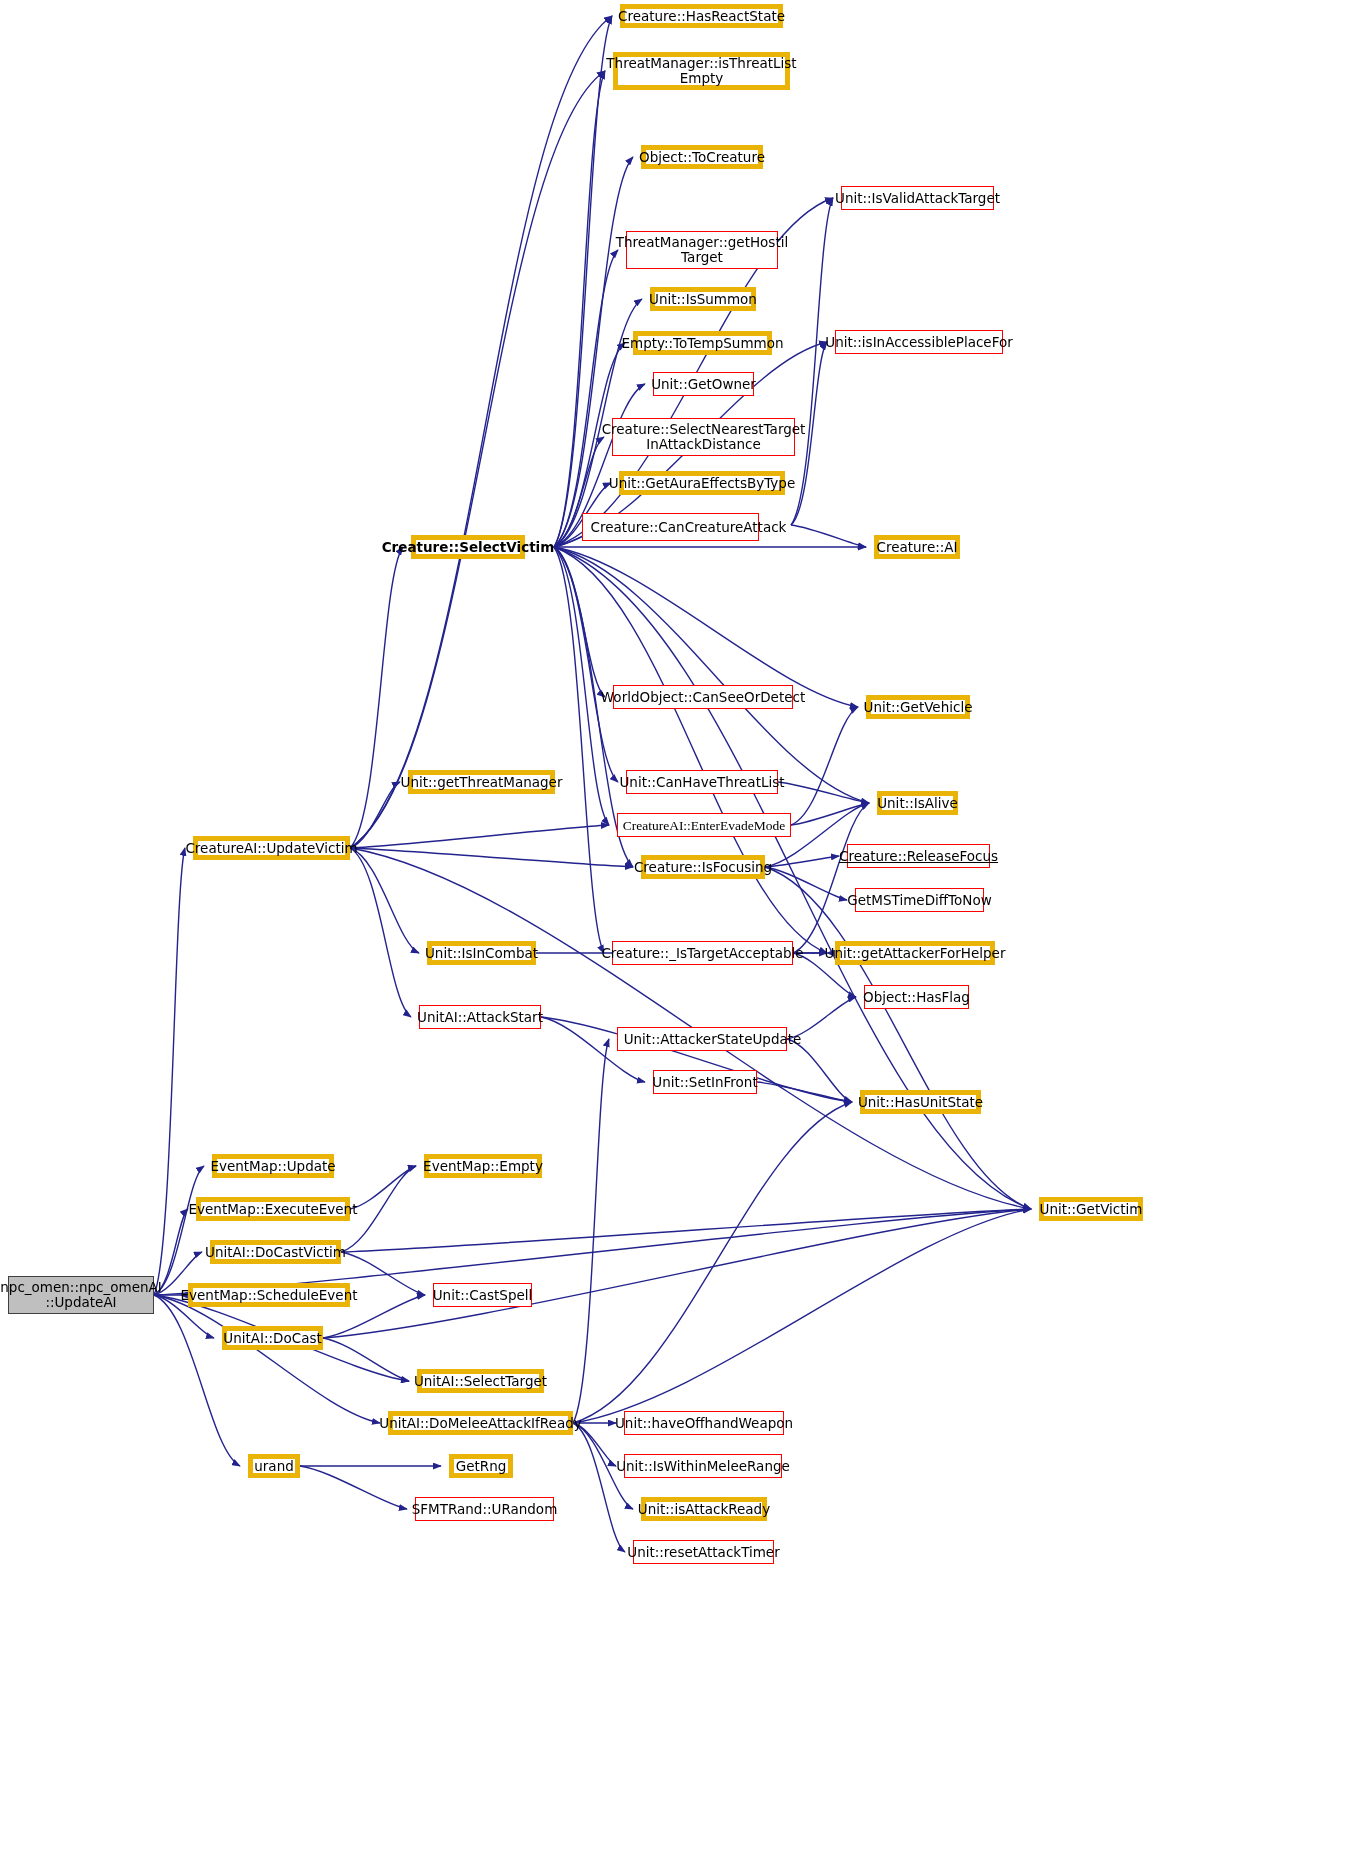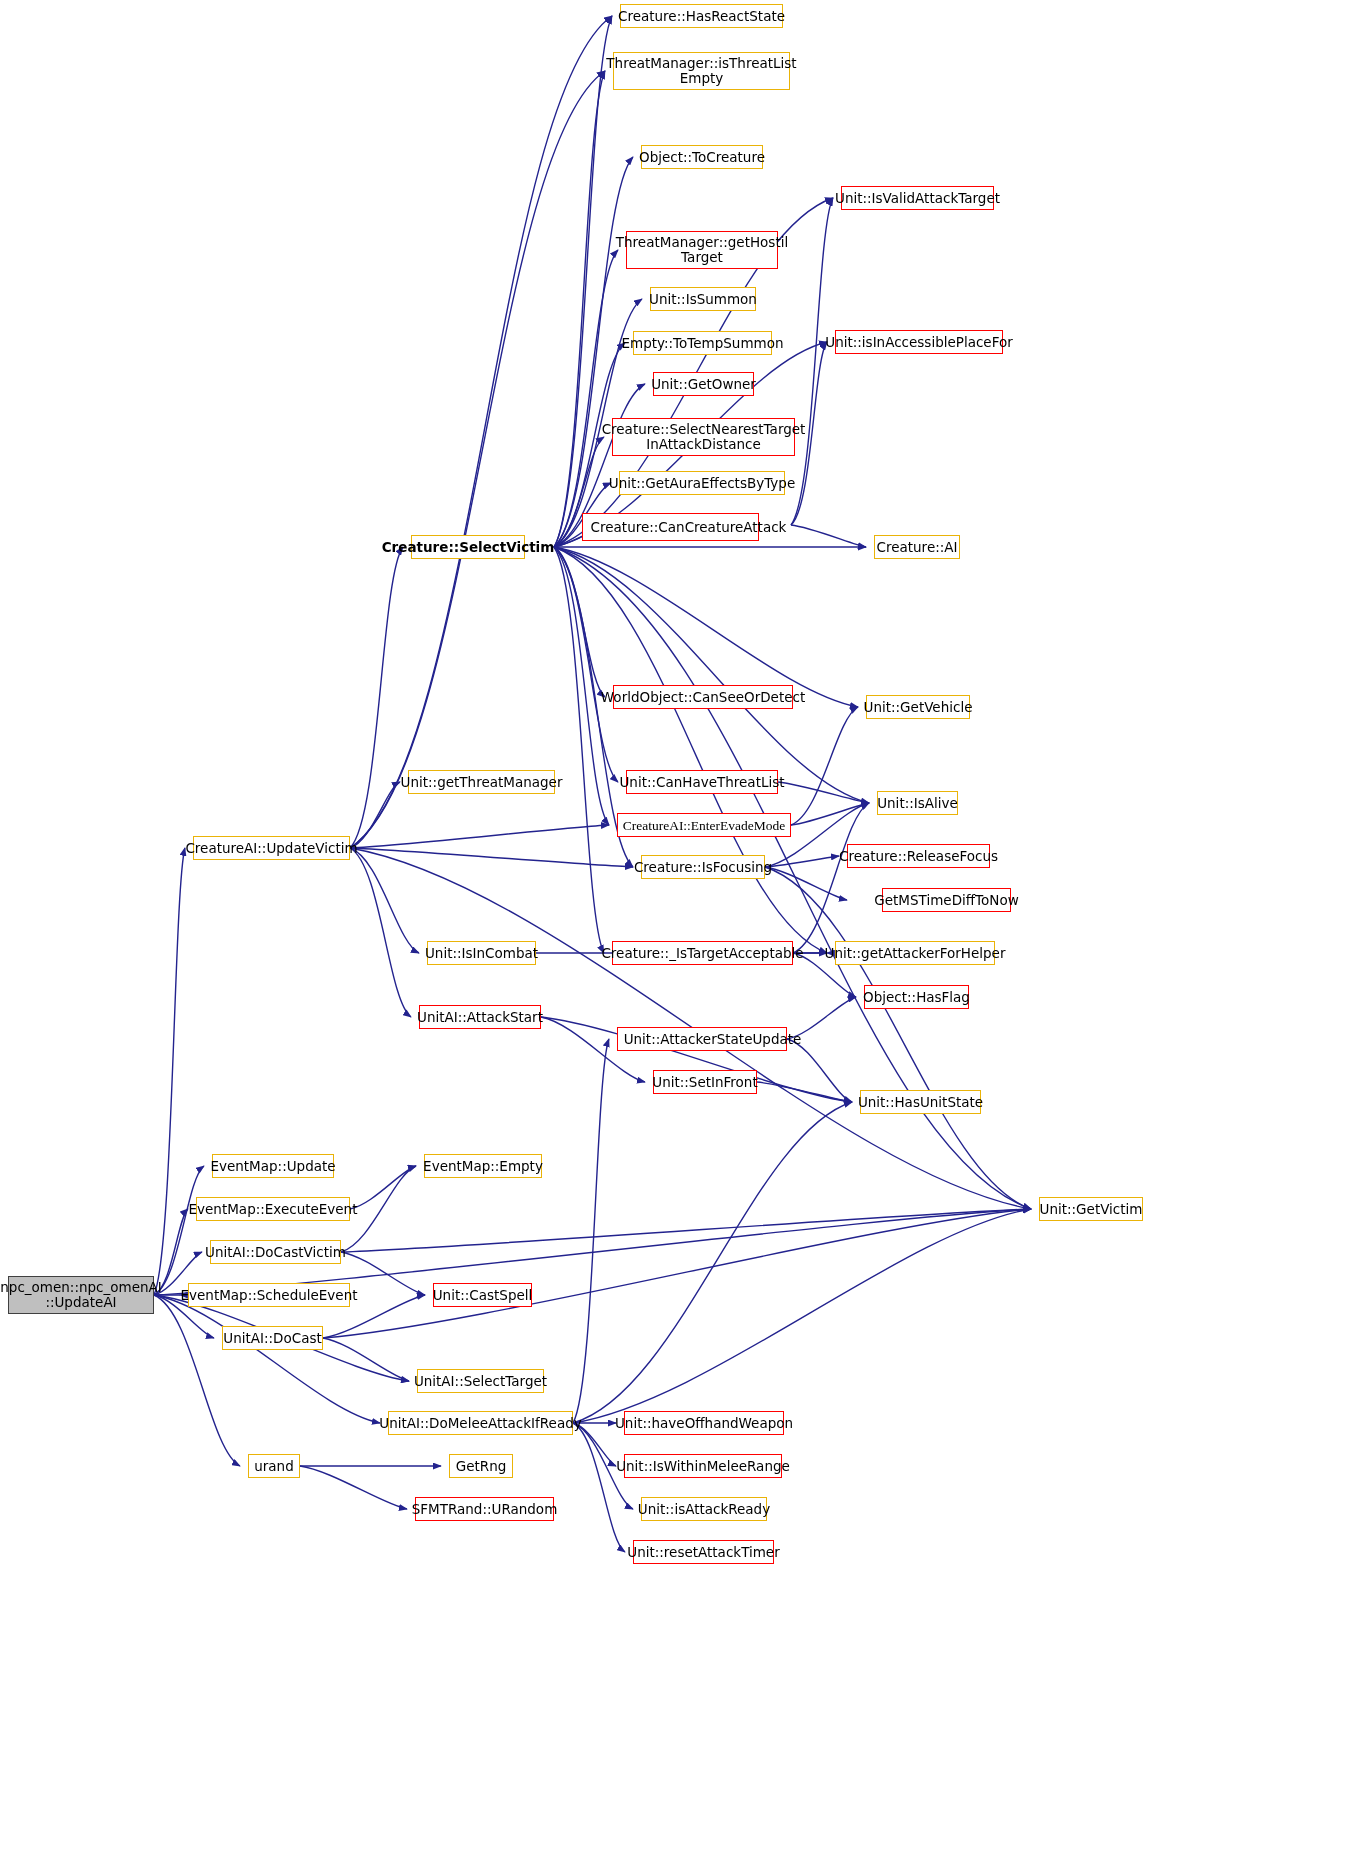--- a/index.html
+++ b/index.html
@@ -2,21 +2,21 @@
 <html><head>
 <meta charset="utf-8">
 <style>
   html,body{margin:0;padding:0;background:#ffffff;}
   body{width:1359px;height:1859px;position:relative;overflow:hidden;
        font-family:"DejaVu Sans","Liberation Sans",sans-serif;}
   #graph{position:absolute;left:0;top:0;width:1359px;height:1859px;}
   .edge{fill:none;stroke:#23238e;stroke-width:1.4;}
   .arrow{fill:#23238e;stroke:none;}
   .nodebox{position:absolute;box-sizing:border-box;background:#ffffff;
-           border:1px solid #eab308;display:flex;align-items:center;
+           border:5px solid #eab308;display:flex;align-items:center;
            justify-content:center;text-align:center;color:#000;
            font-size:13.5px;line-height:15px;letter-spacing:0px;}
   .nodebox.red{border:1px solid #ff0000;}
   .nodebox.root{background:#bfbfbf;border:1px solid #404040;}
   .nodebox span{display:block;padding:0 4px;white-space:pre-line;}
 </style>
 </head>
 <body>
 
 <svg id="graph" viewBox="0 0 1359 1859">
@@ -169,27 +169,27 @@
     </div>
     <div class="nodebox" style="left: 877px; top: 791px; width: 81px; height: 24px;">
       <span>Unit::IsAlive</span>
     </div>
     <div class="nodebox red" style="left: 617px; top: 813px; width: 174px; height: 24px; font-family: Liberation Serif, serif;">
       <span>CreatureAI::EnterEvadeMode</span>
     </div>
     <div class="nodebox" style="left: 193px; top: 836px; width: 157px; height: 24px;">
       <span>CreatureAI::UpdateVictim</span>
     </div>
-    <div class="nodebox red" style="left: 847px; top: 844px; width: 143px; height: 24px;">
+    <div class="nodebox red" style="left: 847px; top: 844px; width: 143px; height: 24px; text-decoration: underline;">
       <span>Creature::ReleaseFocus</span>
     </div>
     <div class="nodebox" style="left: 641px; top: 855px; width: 124px; height: 24px;">
       <span>Creature::IsFocusing</span>
     </div>
-    <div class="nodebox red" style="left: 855px; top: 888px; width: 129px; height: 24px; margin-left: 27px;">
+    <div class="nodebox red" style="left: 855px; top: 888px; width: 129px; height: 24px;">
       <span>GetMSTimeDiffToNow</span>
     </div>
     <div class="nodebox" style="left: 427px; top: 941px; width: 109px; height: 24px;">
       <span>Unit::IsInCombat</span>
     </div>
     <div class="nodebox red" style="left: 612px; top: 941px; width: 181px; height: 24px;">
       <span>Creature::_IsTargetAcceptable</span>
     </div>
     <div class="nodebox" style="left: 835px; top: 941px; width: 160px; height: 24px;">
       <span>Unit::getAttackerForHelper</span>

